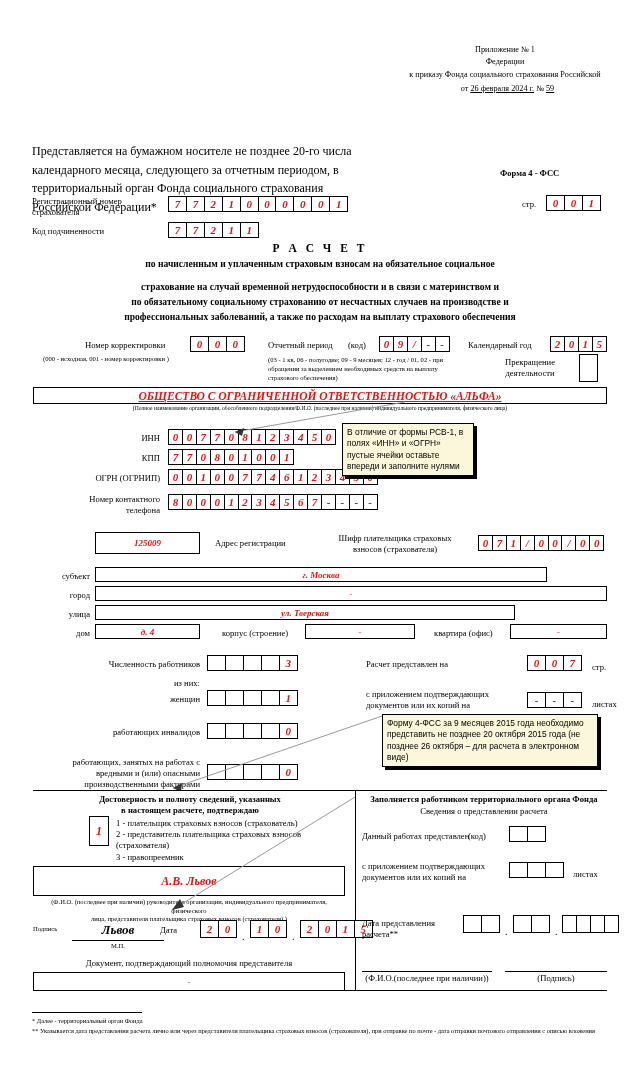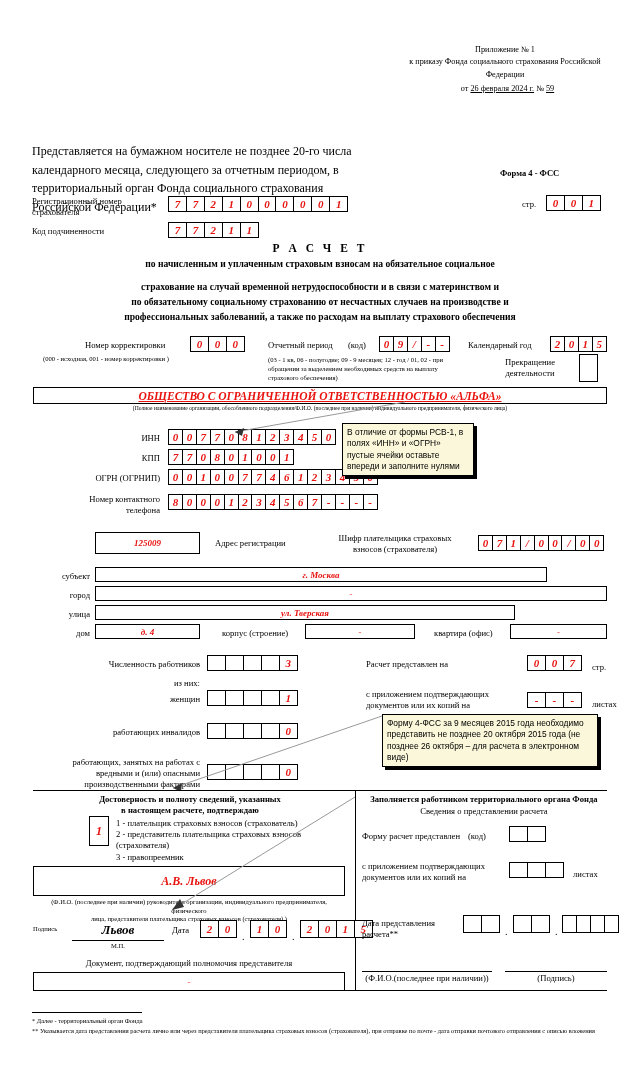--- a/index.html
+++ b/index.html
@@ -120,22 +120,22 @@
     font-size:6.4px; line-height:1.55;
   }
 </style>
 </head>
 <body>
 
 <div class="page">
 
   <div class="hdr-right">
     <div>Приложение № 1</div>
+    <div>Федерации</div>
     <div>к приказу Фонда социального страхования Российской</div>
-    <div>Федерации</div>
   </div>
   <div class="hdr-order">
     <span>от </span><span class="u">26 февраля 2024 г.</span><span> № </span><span class="u">59</span>
   </div>
 
   <div class="note-top">Представляется на бумажном носителе не позднее 20-го числа календарного месяца, следующего за отчетным периодом, в территориальный орган Фонда социального страхования Российской Федерации*</div>
 
   <div class="form-label">Форма 4 - ФСС</div>
 
   <div class="abs lbl" style="left:32px; top:196px; width:120px;">
@@ -441,21 +441,21 @@
     <div>лица, представителя плательщика страховых взносов (страхователя) )</div>
   </div>
 
   <div class="abs lbl-sm" style="left:33px; top:925px;">Подпись</div>
   <div class="abs" style="left:72px; top:920px; width:92px; text-align:center;">
     <span style="font-size:13px;font-weight:bold;font-style:italic;color:#000000;">Львов</span>
   </div>
   <div class="thinline" style="left:72px; top:940px; width:92px;"></div>
   <div class="abs lbl-sm ctr" style="left:72px; top:942px; width:92px;">М.П.</div>
 
-  <div class="abs lbl" style="left:172px; top:925px;">Дата</div>
+  <div class="abs lbl" style="left:160px; top:925px;">Дата</div>
   <div class="cells abs" style="left:200px; top:920px;">
     <div class="cell c-w" style="height:18px;">2</div>
     <div class="cell c-w" style="height:18px;">0</div>
   </div>
   <div class="abs" style="left:242px; top:931px; font-size:10px;">.</div>
   <div class="cells abs" style="left:250px; top:920px;">
     <div class="cell c-w" style="height:18px;">1</div>
     <div class="cell c-w" style="height:18px;">0</div>
   </div>
   <div class="abs" style="left:292px; top:931px; font-size:10px;">.</div>
@@ -472,21 +472,21 @@
   </div>
 
   <svg class="abs" style="left:110px; top:795px; width:250px; height:120px;">
     <line x1="245" y1="2" x2="62" y2="115" stroke="#999" stroke-width="1"></line>
     <polygon points="62,115 70,104 74,112" fill="#333"></polygon>
   </svg>
 
   <div class="abs lbl bold ctr" style="left:360px; top:794px; width:248px;">Заполняется работником территориального органа Фонда</div>
   <div class="abs lbl ctr" style="left:360px; top:806px; width:248px;">Сведения о представлении расчета</div>
 
-  <div class="abs lbl" style="left:362px; top:831px;">Форму расчет представлен</div>
+  <div class="abs lbl" style="left:362px; top:831px;">Данный работах представлен</div>
   <div class="abs lbl" style="left:468px; top:831px;">(код)</div>
   <div class="cells abs" style="left:509px; top:826px;">
     <div class="cell c-w"></div>
     <div class="cell c-w"></div>
   </div>
 
   <div class="abs lbl" style="left:362px; top:861px; width:150px;">
     <div>с приложением подтверждающих</div>
     <div>документов или их копий на</div>
   </div>

